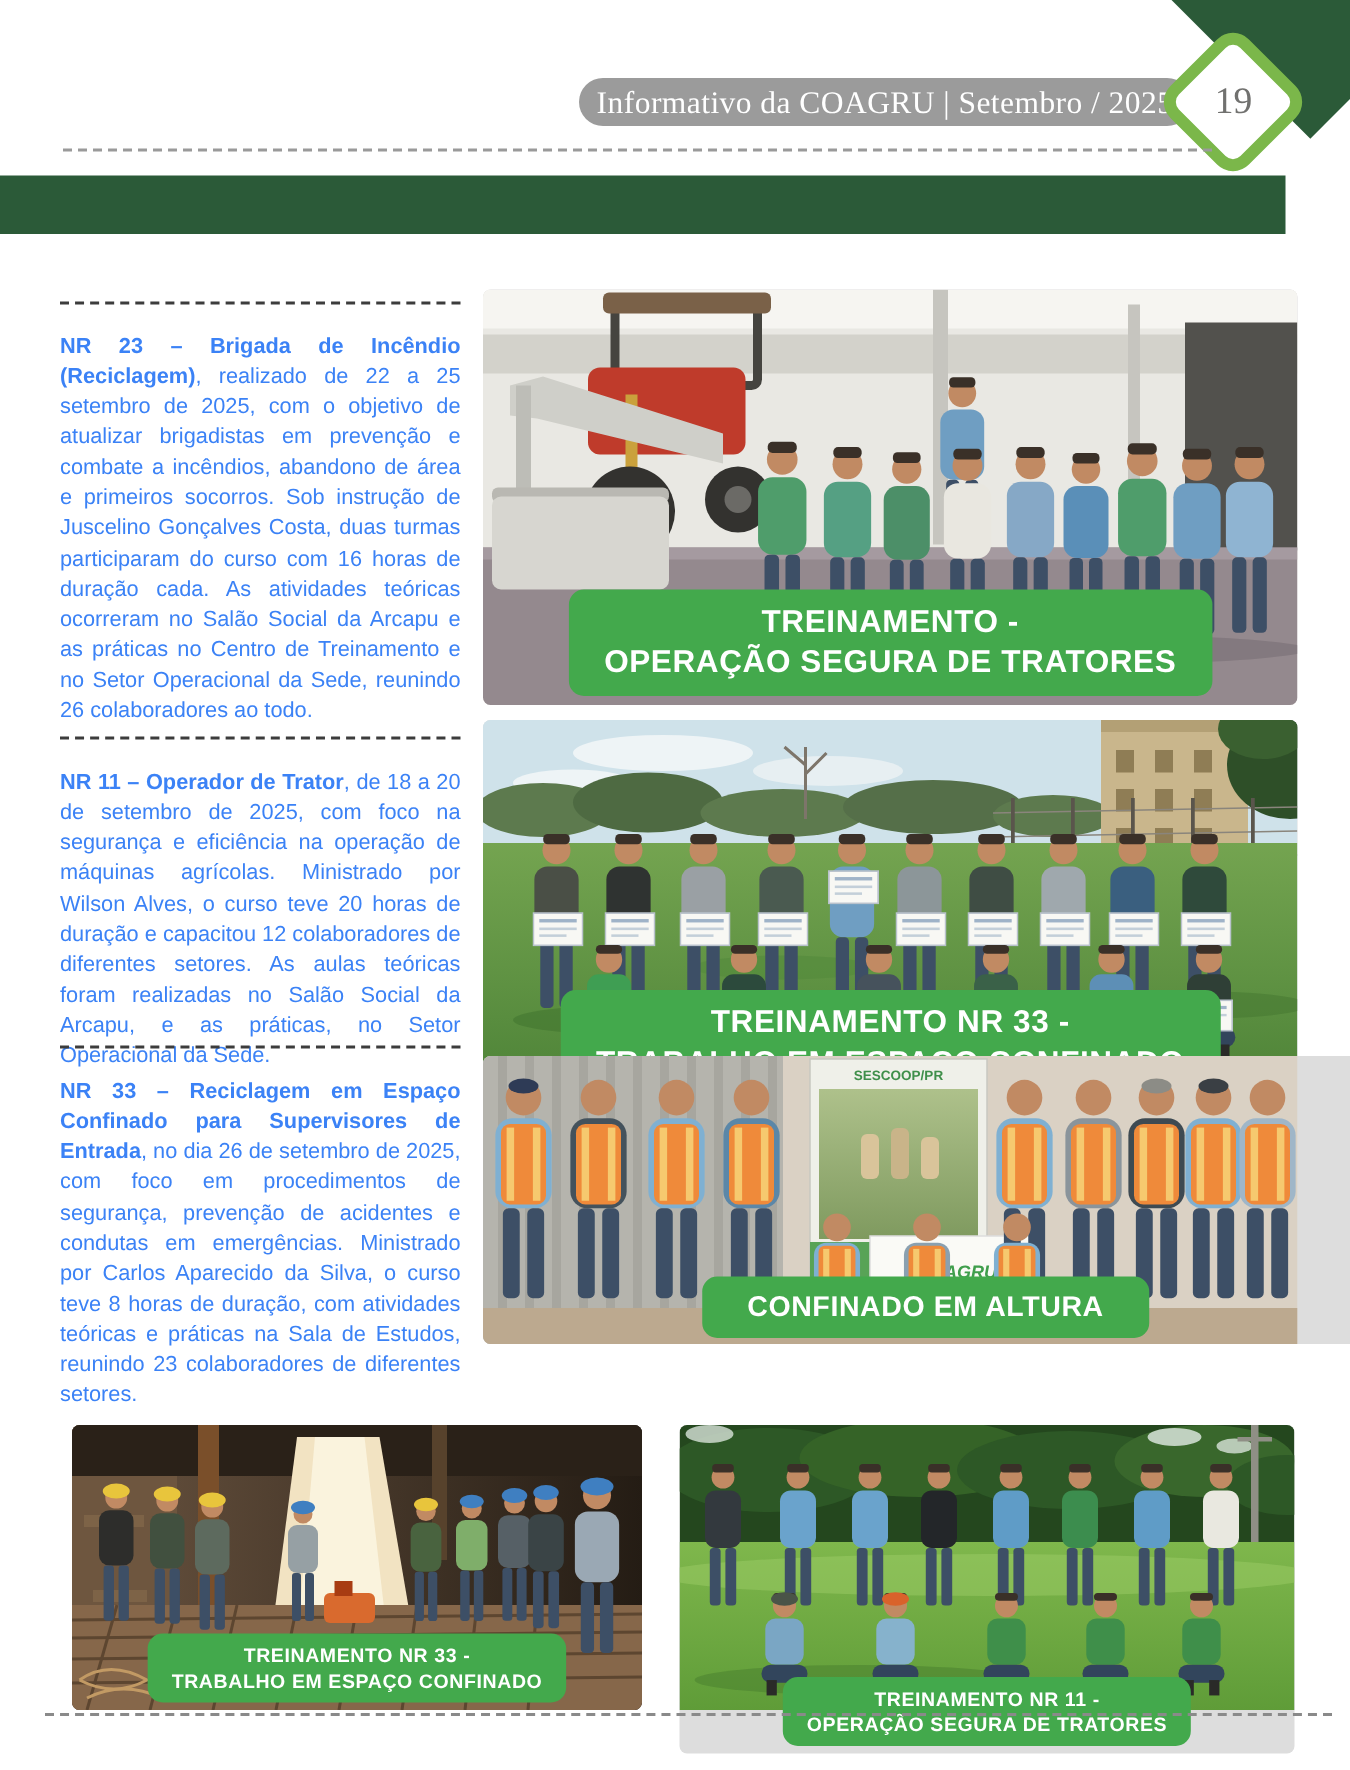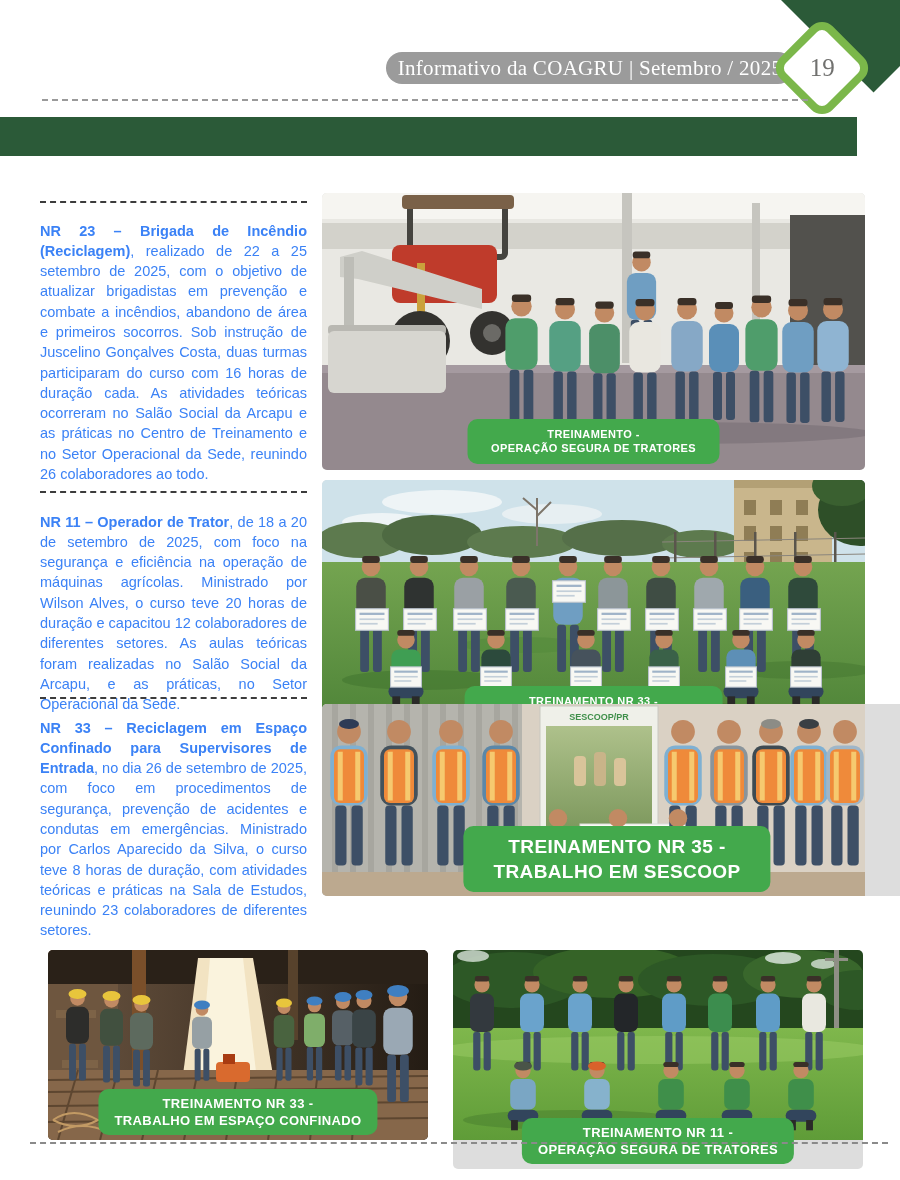--- a/index.html
+++ b/index.html
@@ -23,21 +23,21 @@
   .sep{position:absolute;left:40px;width:267px;height:0;border-top:2px dashed #3c3c3c;}
   .article{position:absolute;left:40px;width:267px;font-size:14.5px;line-height:20.3px;
     text-align:justify;color:#3b82f6;}
   .article b{font-weight:bold;}
   
   .photo{position:absolute;border-radius:5px;overflow:hidden;background:#ddd;}
   .photo svg{display:block;}
   .photo-caption{position:absolute;left:50%;transform:translateX(-50%);
     background:#43a94c;color:#fff;font-weight:bold;text-align:center;border-radius:10px;
     letter-spacing:.4px;line-height:1.32;white-space:nowrap;}
-  .cap-large{font-size:11px;padding:8px 24px;}
+  .cap-large{font-size:21px;padding:8px 24px;}
   .cap-xl{font-size:19px;padding:8px 30px;}
   .cap-small{font-size:13px;padding:6px 16px;}
   .photo-caption span{display:block;}
   
   .footer-rule{position:absolute;left:30px;top:1142px;width:858px;height:0;
     border-top:2px dashed #8a8a8a;}
 </style>
 </head>
 <body>
 
@@ -287,22 +287,21 @@
         <use href="#man-vest" x="498" y="14" width="50" height="150" color="#9fb6c8"></use>
         <use href="#man-vest-crouch" x="208" y="104" width="56" height="84" color="#7fb0d2"></use>
         <use href="#man-vest-crouch" x="268" y="104" width="56" height="84" color="#8aa0b0"></use>
         <use href="#man-vest-crouch" x="328" y="104" width="56" height="84" color="#7fb0d2"></use>
         <ellipse cx="27" cy="20" rx="10" ry="5" fill="#2e3b56"></ellipse>
         <ellipse cx="449" cy="20" rx="10" ry="5" fill="#8c8c86"></ellipse>
         <ellipse cx="487" cy="20" rx="10" ry="5" fill="#3a3f44"></ellipse>
       </g>
     </svg>
     <div class="photo-caption cap-xl" style="bottom:4px">
-      <span>TREINAMENTO NR 35 -</span>
-      <span>TRABALHO EM SESCOOP</span>
+      <span>CONFINADO EM ALTURA</span>
     </div>
   </div>
 
   <div class="photo" style="left:48px;top:950px;width:380px;height:190px">
     <svg width="380" height="190" viewBox="0 0 380 190">
       <defs>
         <linearGradient id="g4" x1="0" y1="0" x2="1" y2="0">
           <stop offset="0" stop-color="#6a5440"></stop>
             <stop offset="1" stop-color="#241c14"></stop>
         </linearGradient>

